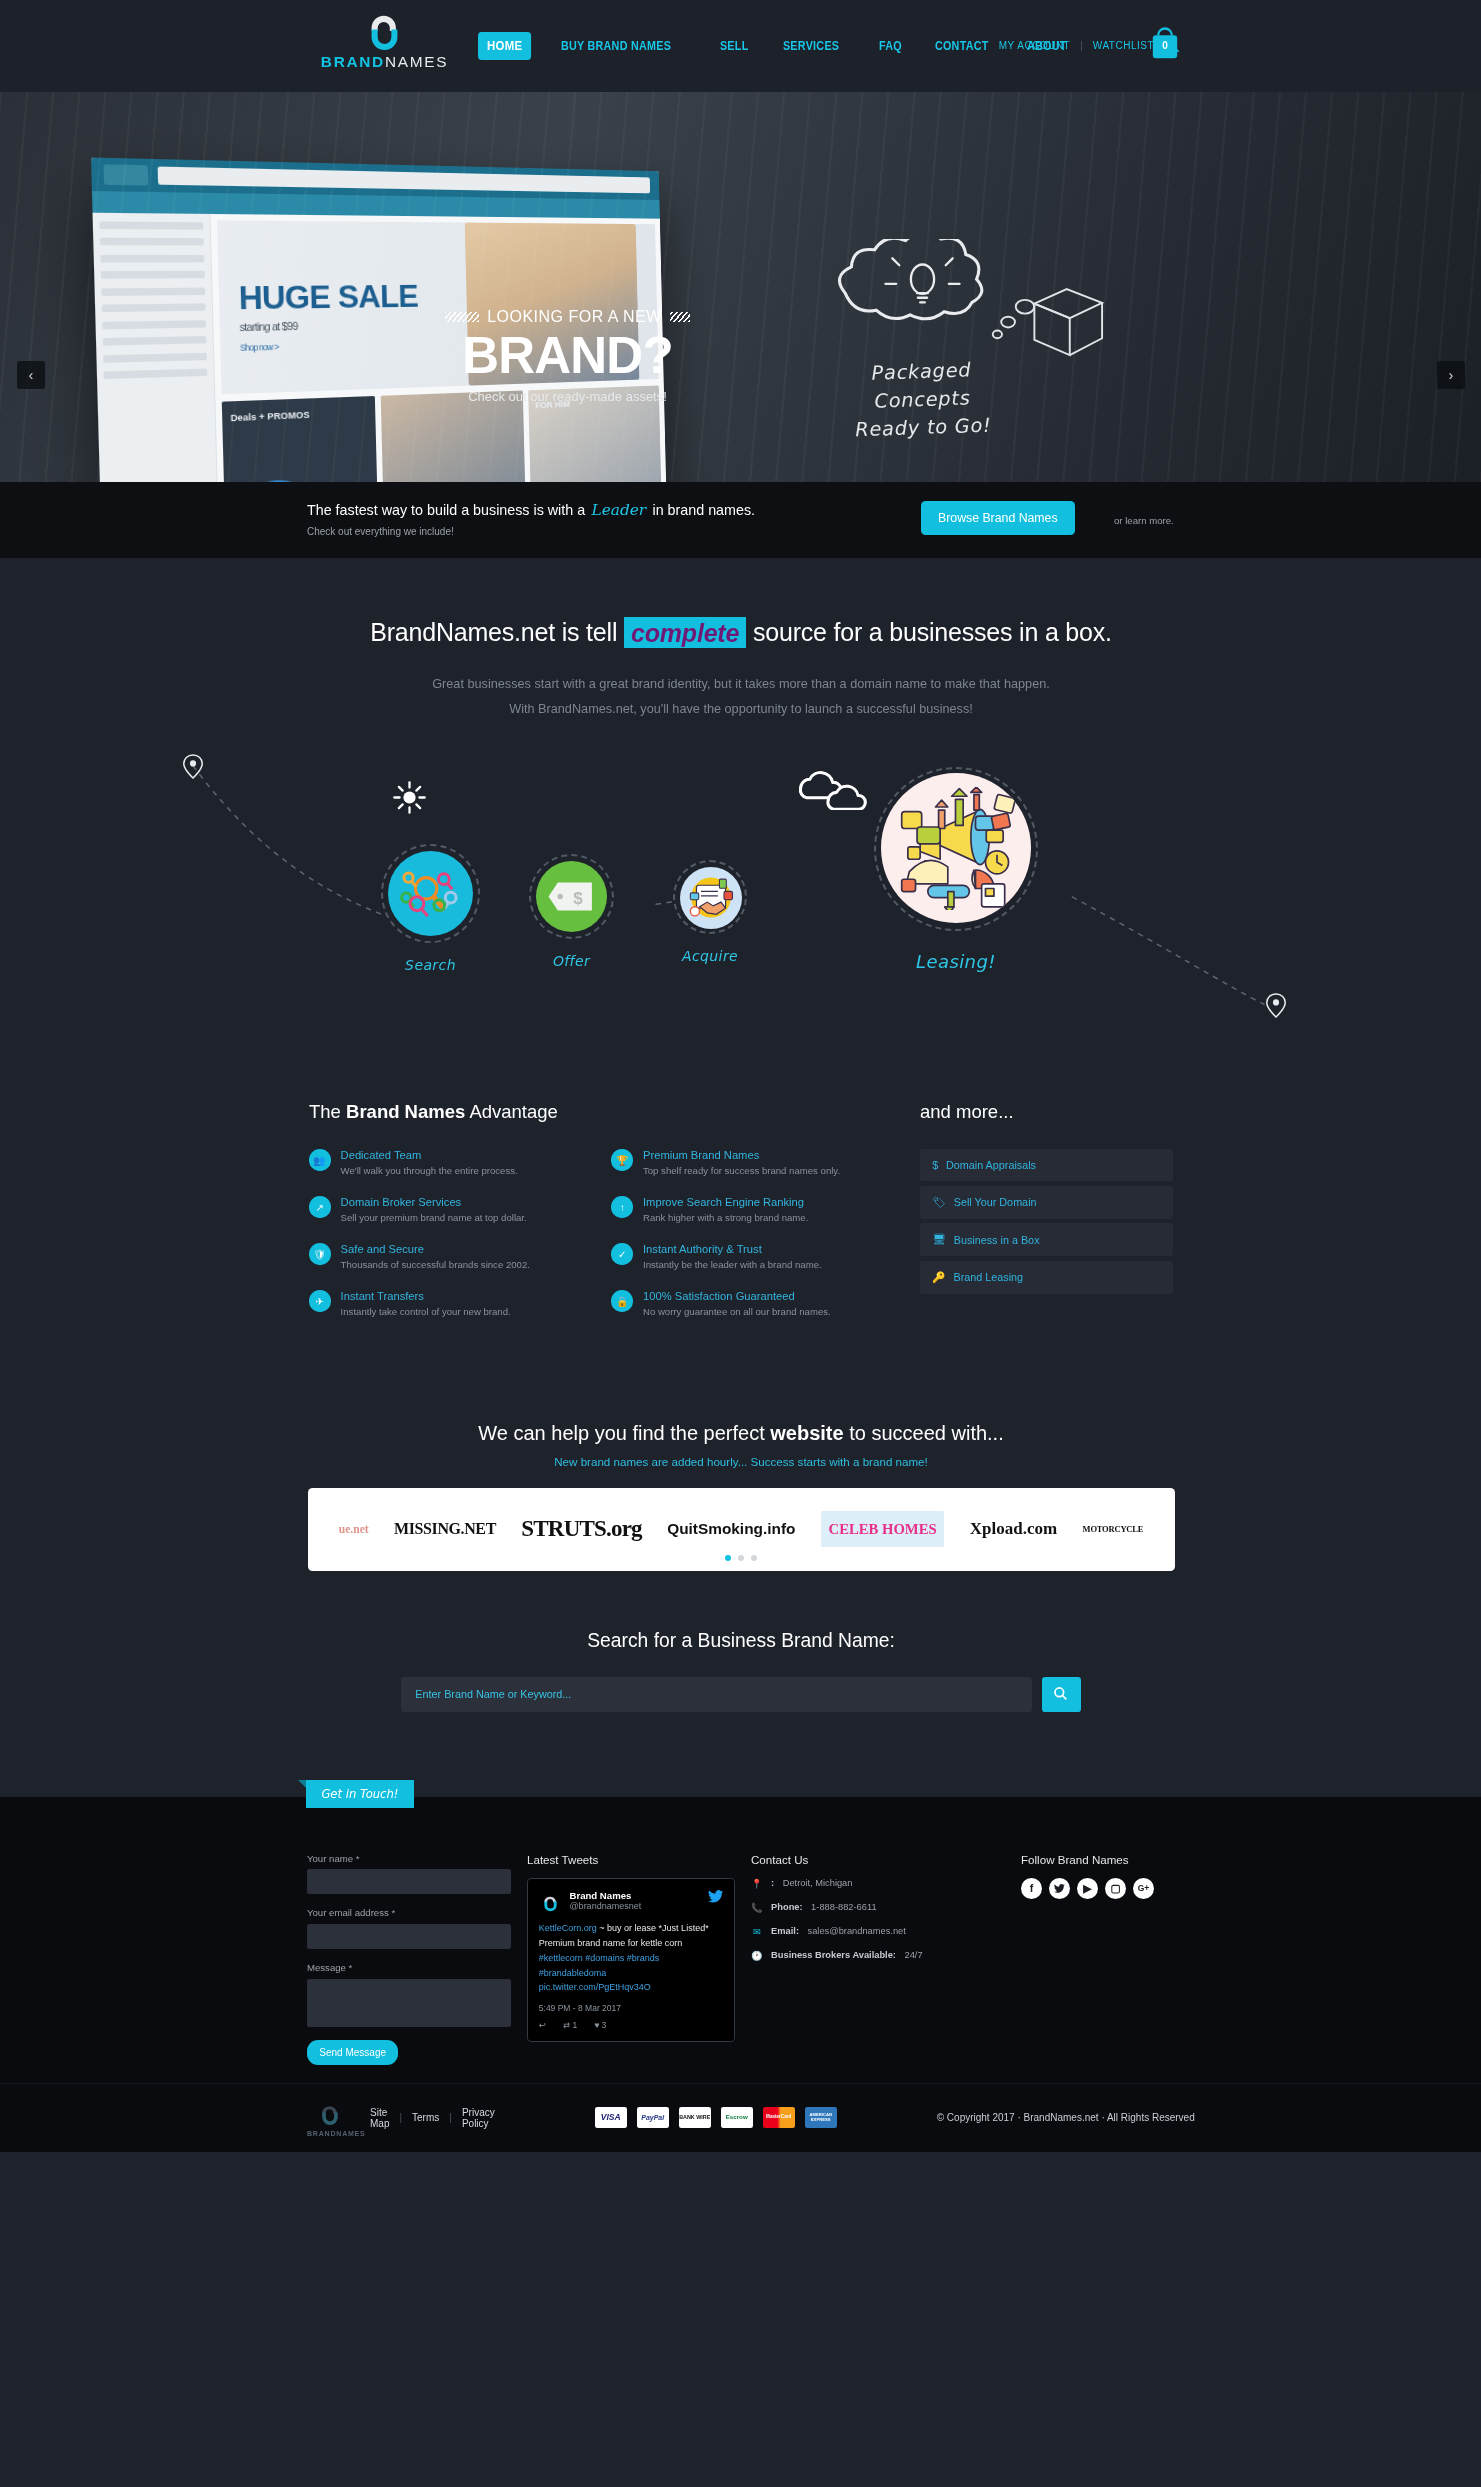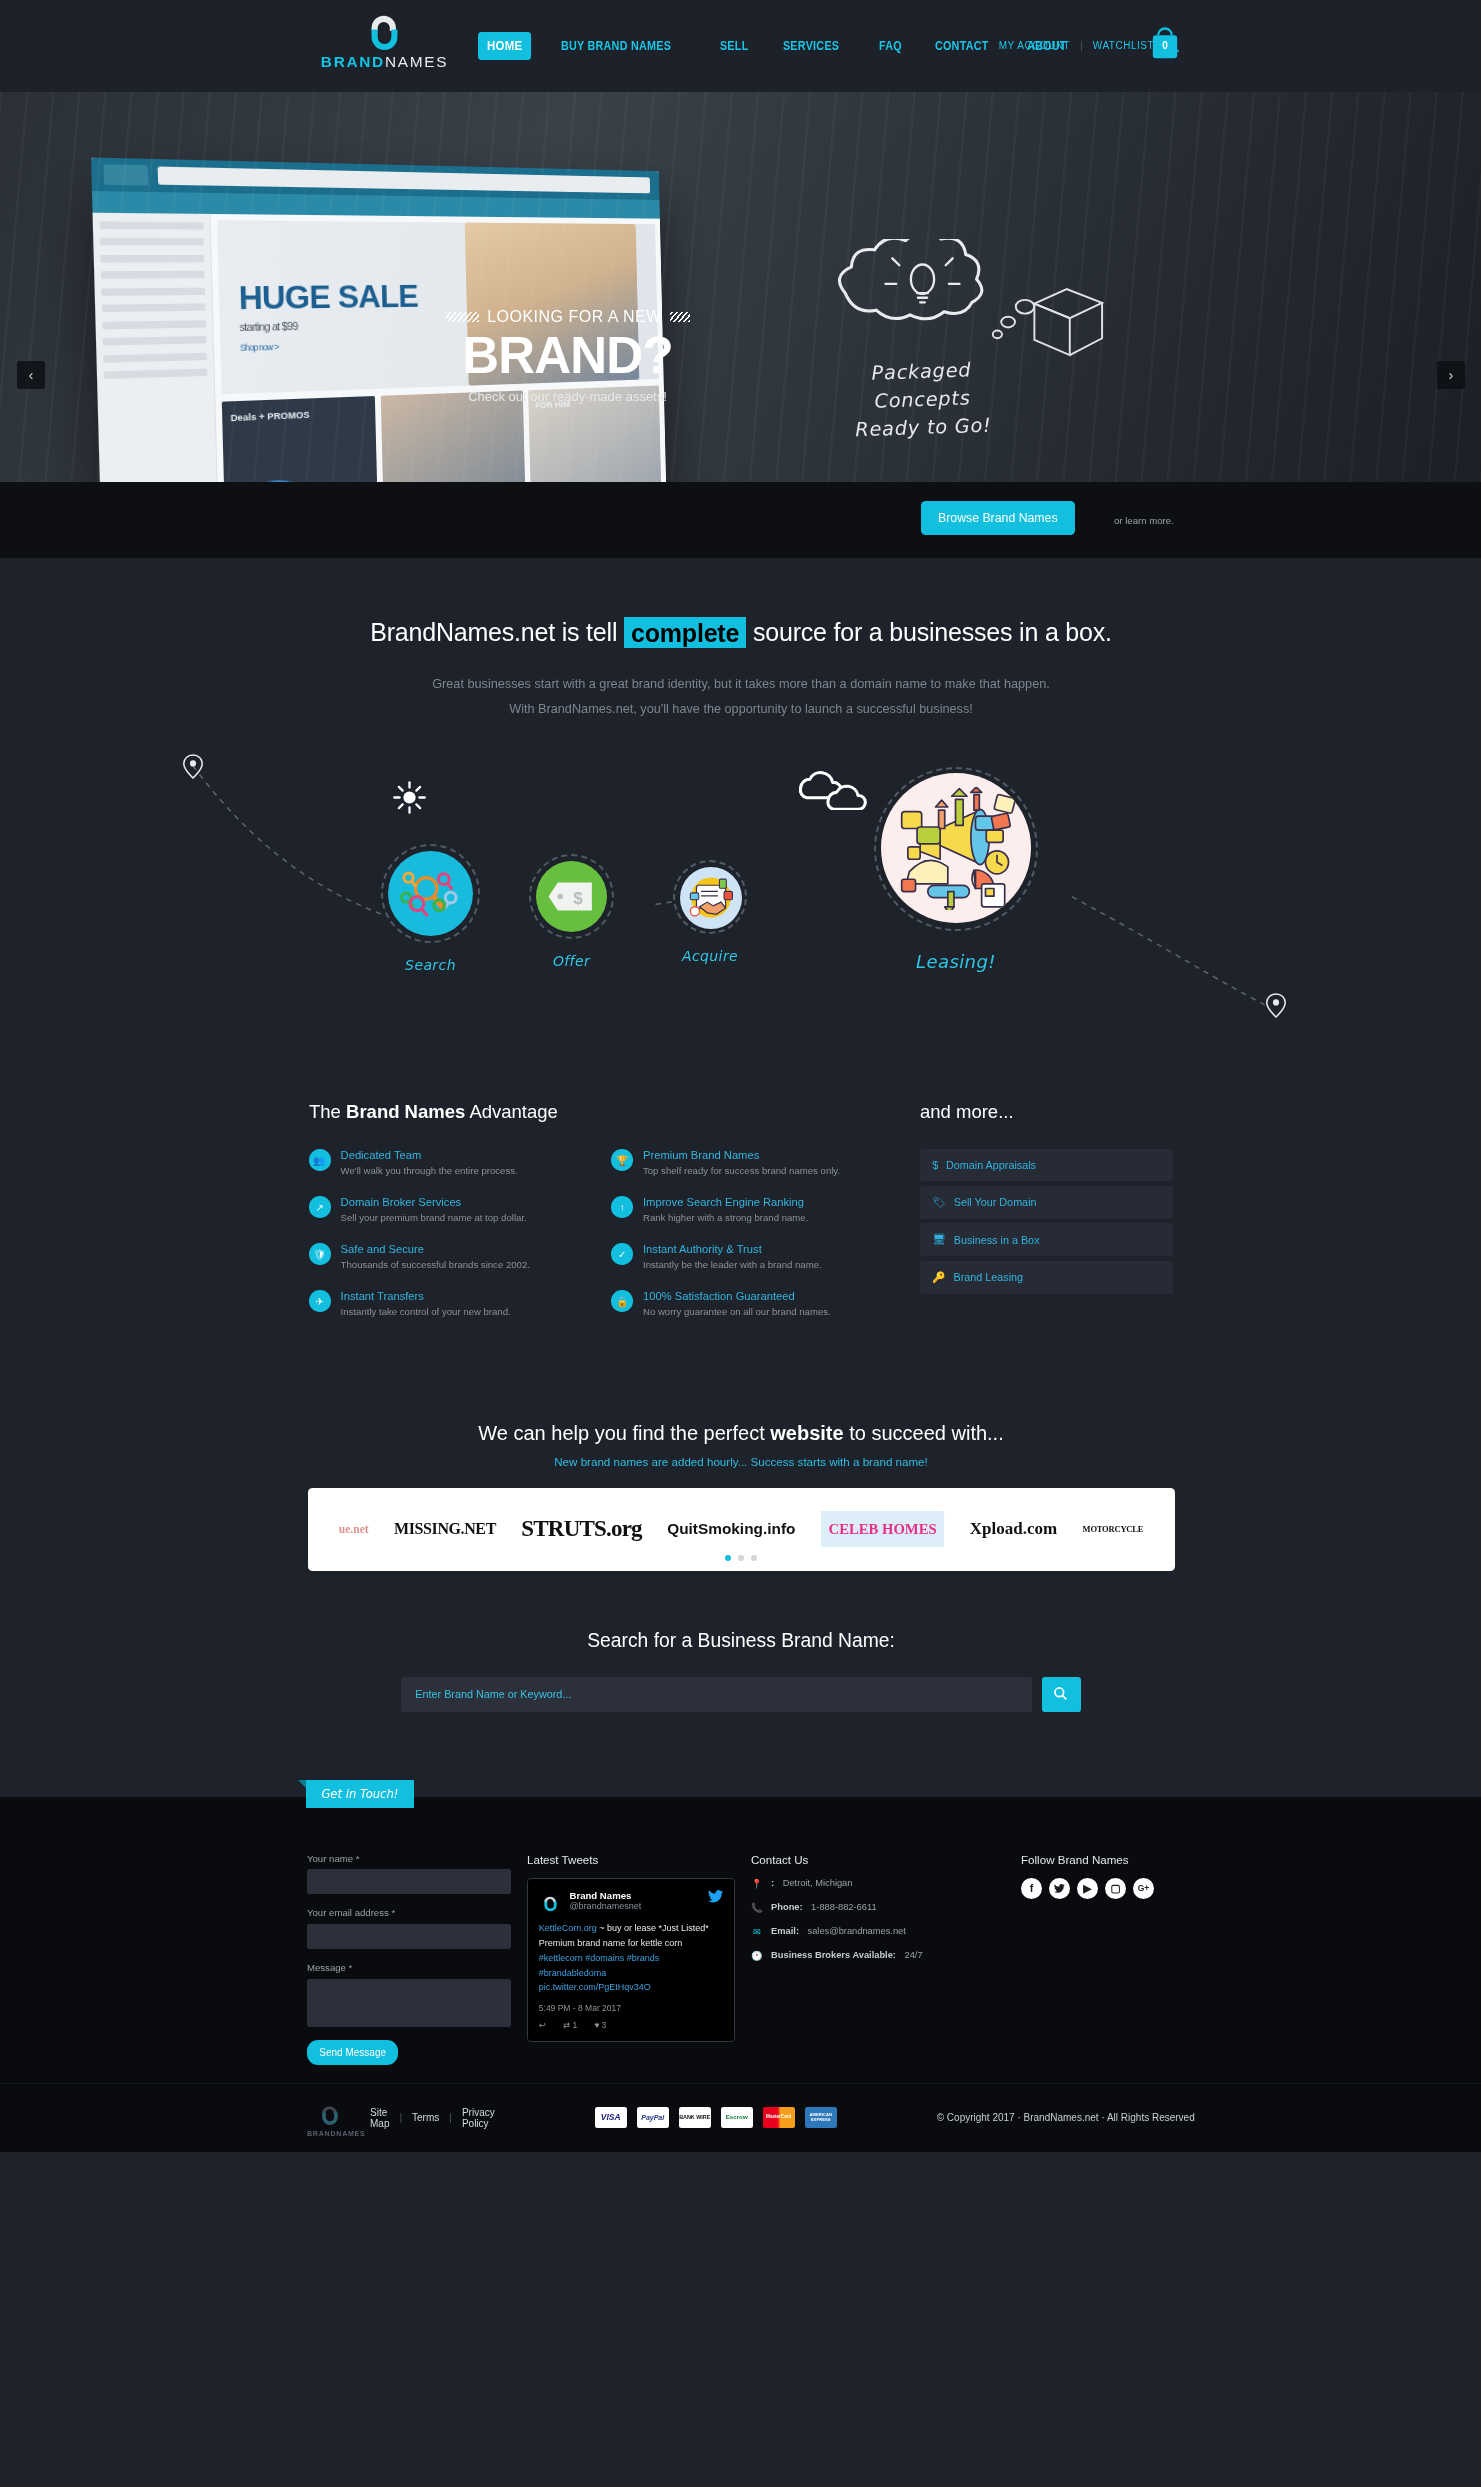--- a/index.html
+++ b/index.html
@@ -81,21 +81,21 @@
   .cta-line2{font-size:10px;color:#9aa1a9;margin-top:7px;font-family:"Liberation Sans Narrow","Liberation Sans",sans-serif;}
   .cta-btn{position:absolute;left:921px;top:18.5px;background:#12bfdf;color:#fff;border:0;border-radius:4.6px;
     padding:10px 17px;font-size:12.3px;cursor:pointer;font-family:"Liberation Sans Narrow","Liberation Sans",sans-serif;}
   .cta-learn{position:absolute;left:1114px;top:33px;font-size:9.6px;color:#9aa1a9;
     font-family:"Liberation Sans Narrow","Liberation Sans",sans-serif;}
 
   
   .intro{padding:60px 0 0;text-align:center;}
   .intro h2{font-size:25px;font-weight:400;letter-spacing:-0.2px;
     font-family:"Liberation Sans Narrow","Liberation Sans",sans-serif;}
-  .intro h2 .hl{background:#12bfdf;color:#000000;font-weight:700;padding:1.5px 7px;}
+  .intro h2 .hl{background:#12bfdf;color:#701a75;font-weight:700;padding:1.5px 7px;font-style:italic;}
   .intro p{font-size:12.7px;color:#7e858e;line-height:2;margin-top:25px;
     font-family:"Liberation Sans Narrow","Liberation Sans",sans-serif;}
 
   
   .journey{position:relative;height:363px;margin-top:15.4px;}
   .step{position:absolute;text-align:center;}
   .step-ring{border-radius:50%;border:2.3px dashed #515a64;padding:4.6px;background:#1e222b;}
   .step-disc{border-radius:50%;display:flex;align-items:center;justify-content:center;overflow:hidden;position:relative;}
   .step-label{margin-top:14px;font-size:14px;color:#2fc7e6;font-family:"DejaVu Sans",sans-serif;
     font-style:italic;letter-spacing:0.4px;}
@@ -322,20 +322,24 @@
       <ellipse cx="48" cy="14" rx="12" ry="9" fill="none" stroke="#dfe2e6" stroke-width="2.5"></ellipse>
       <ellipse cx="26" cy="34" rx="9" ry="7" fill="none" stroke="#dfe2e6" stroke-width="2.5"></ellipse>
       <ellipse cx="12" cy="50" rx="6" ry="5" fill="none" stroke="#dfe2e6" stroke-width="2.5"></ellipse>
     </svg>
 
     <div class="hero-arrow l">‹</div>
     <div class="hero-arrow r">›</div>
   </div>
 
   <div class="ctabar">
+    <div class="cta-text">
+      <div class="cta-line1"><span>The fastest way to build a business is with a </span><span class="leader">Leader</span><span> in brand names.</span></div>
+      <div class="cta-line2">Check out everything we include!</div>
+    </div>
     <button class="cta-btn">Browse Brand Names</button>
     <div class="cta-learn">or learn more.</div>
   </div>
 
   <div class="intro">
     <h2><span>BrandNames.net is tell </span><span class="hl">complete</span><span> source for a businesses in a box.</span></h2>
     <p>
       <span>Great businesses start with a great brand identity, but it takes more than a domain name to make that happen.</span><br>
       <span>With BrandNames.net, you'll have the opportunity to launch a successful business!</span>
     </p>

